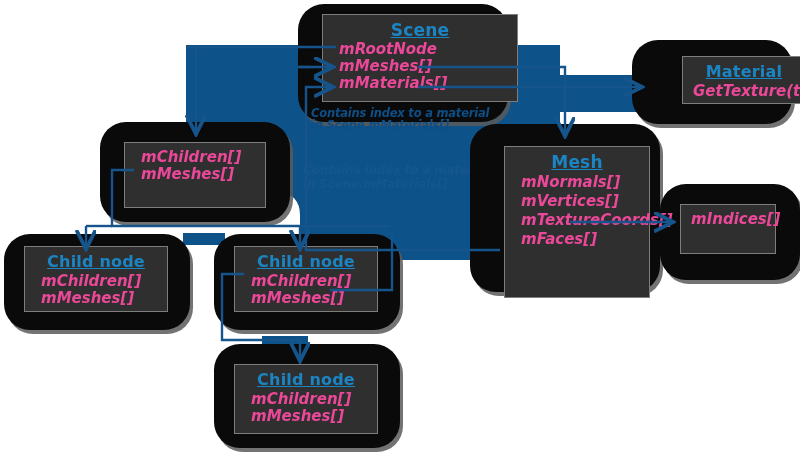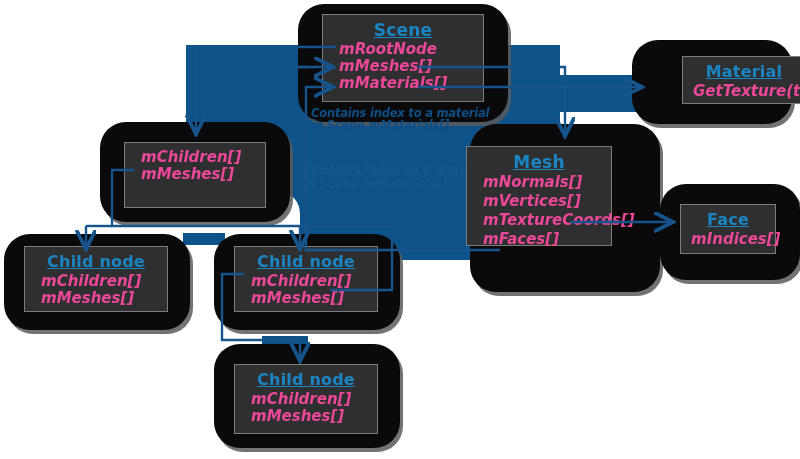--- a/index.html
+++ b/index.html
@@ -128,21 +128,21 @@
 
   <div class="plate" style="left:298px; top:4px;   width:210px; height:118px;"></div>
   <div class="plate" style="left:632px; top:40px;  width:160px; height:84px;"></div>
   <div class="plate" style="left:100px; top:122px; width:190px; height:100px;"></div>
   <div class="plate" style="left:470px; top:124px; width:190px; height:168px;"></div>
   <div class="plate" style="left:660px; top:184px; width:140px; height:96px;"></div>
   <div class="plate" style="left:4px;   top:234px; width:186px; height:96px;"></div>
   <div class="plate" style="left:214px; top:234px; width:186px; height:96px;"></div>
   <div class="plate" style="left:214px; top:344px; width:186px; height:104px;"></div>
 
-  <div class="node" style="left:322px; top:14px; width:162px; height:88px;">
+  <div class="node" style="left:322px; top:14px; width:196px; height:88px;">
     <div class="node-title">Scene</div>
     <div class="field-list">
       <div class="field">mRootNode</div>
       <div class="field">mMeshes[]</div>
       <div class="field">mMaterials[]</div>
     </div>
   </div>
 
   <div class="node" style="left:682px; top:56px; width:124px; height:48px;">
     <div class="node-title sm">Material</div>
@@ -151,32 +151,31 @@
     </div>
   </div>
 
   <div class="node" style="left:124px; top:142px; width:142px; height:66px;">
     <div class="field-list">
       <div class="field">mChildren[]</div>
       <div class="field">mMeshes[]</div>
     </div>
   </div>
 
-  <div class="node mesh" style="left:466px; top:146px; width:146px; height:100px;">
+  <div class="node mesh" style="left:504px; top:146px; width:146px; height:152px;">
     <div class="node-title">Mesh</div>
     <div class="field-list">
       <div class="field">mNormals[]</div>
       <div class="field">mVertices[]</div>
       <div class="field">mTextureCoords[]</div>
       <div class="field">mFaces[]</div>
     </div>
   </div>
 
   <div class="node" style="left:680px; top:204px; width:96px; height:50px;">
-    <div class="node-title sm">Face</div>
     <div class="field-list">
       <div class="field center">mIndices[]</div>
     </div>
   </div>
 
   <div class="node" style="left:24px; top:246px; width:144px; height:66px;">
     <div class="node-title sm">Child node</div>
     <div class="field-list">
       <div class="field">mChildren[]</div>
       <div class="field">mMeshes[]</div>

